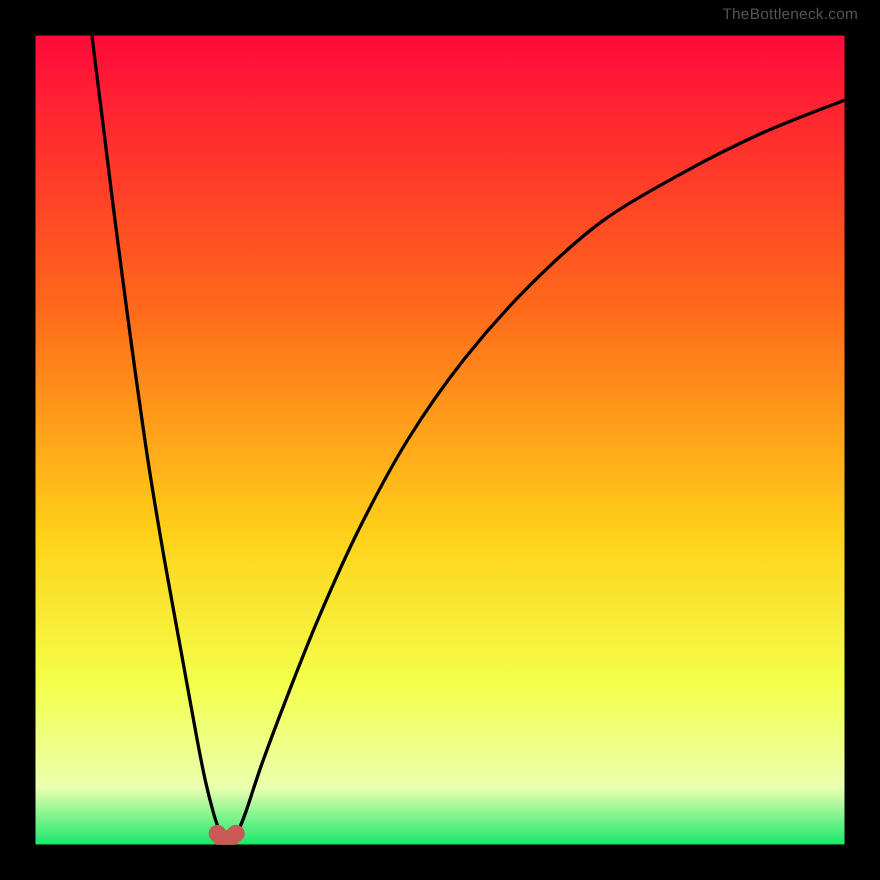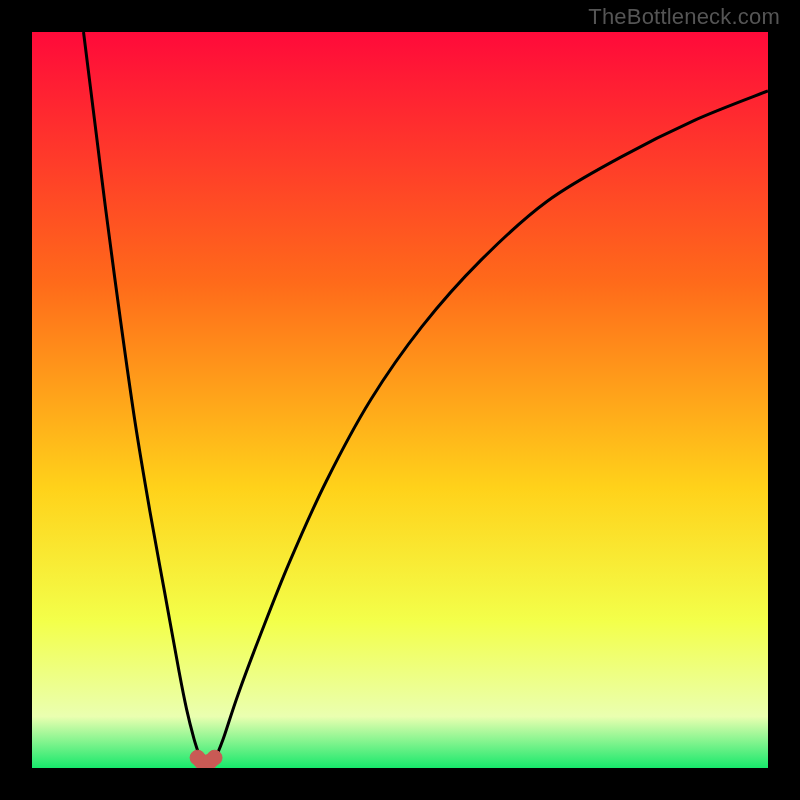--- a/index.html
+++ b/index.html
@@ -14,21 +14,21 @@
   .frame {
     position: absolute;
     inset: 0;
     background: #000;
   }
   .watermark {
     position: absolute;
     top: 4px;
     right: 20px;
     color: #555;
-    font-size: 22px;
+    font-size: 14px;
     font-weight: 500;
     letter-spacing: 0.2px;
     z-index: 10;
   }
   .plot {
     position: absolute;
     left: 32px;
     top: 32px;
     width: 736px;
     height: 736px;

